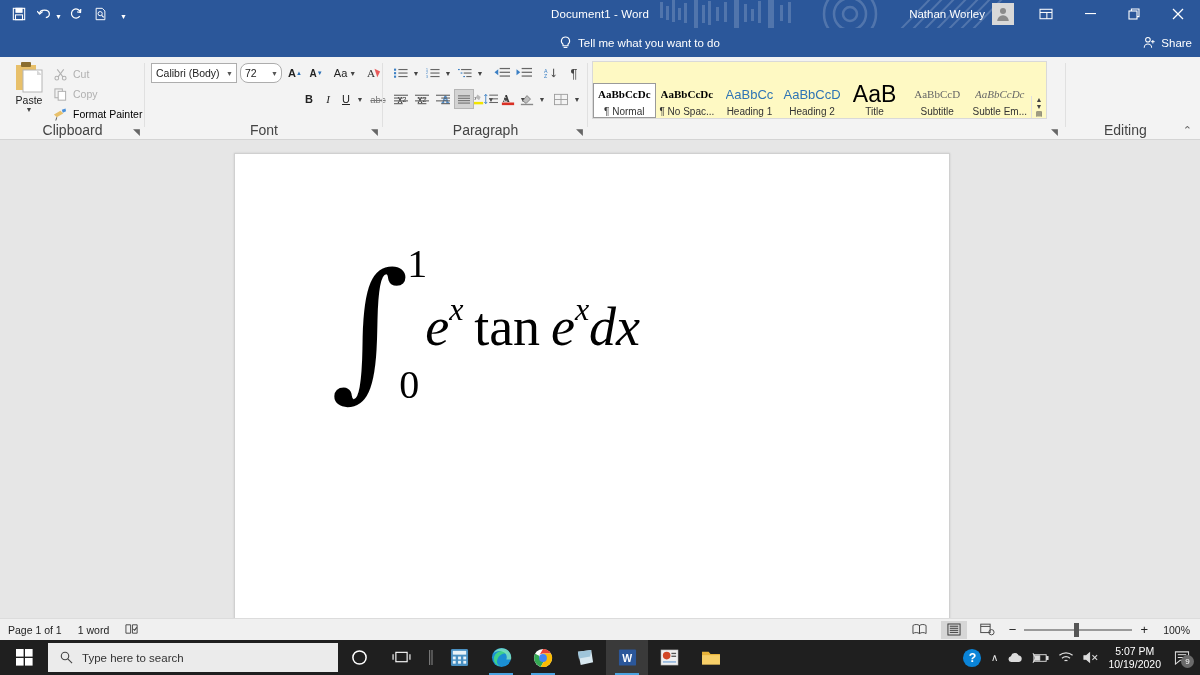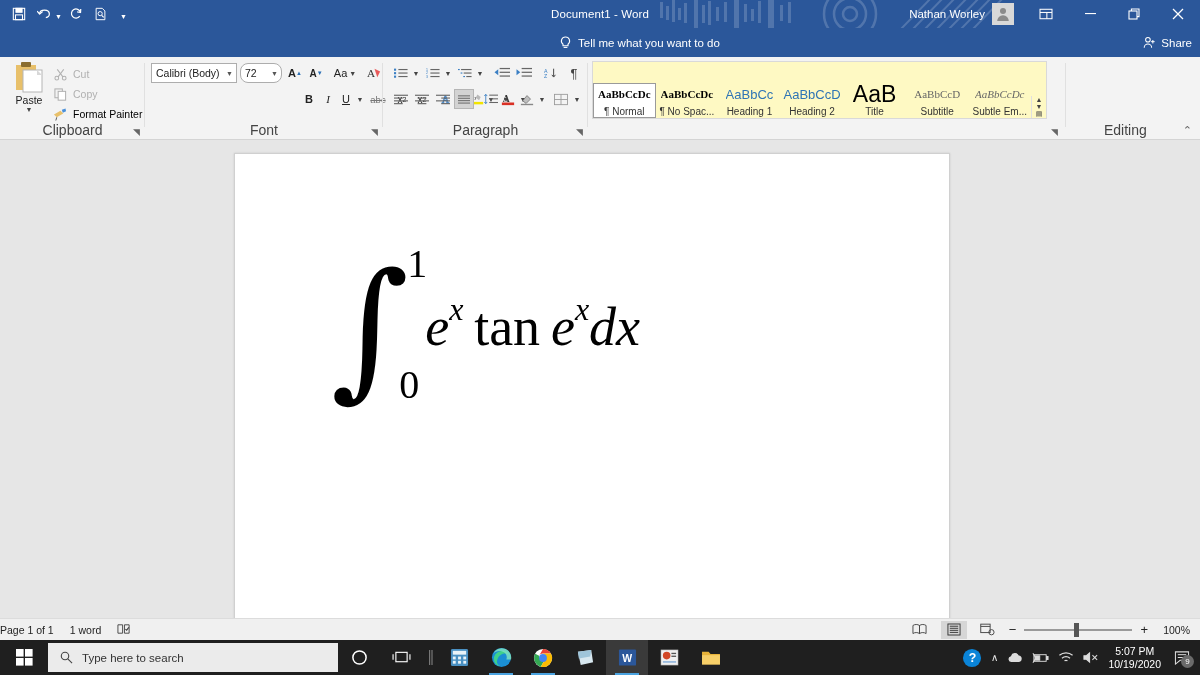--- a/index.html
+++ b/index.html
@@ -162,21 +162,21 @@
   .ital { font-style: italic; font-family: "Liberation Serif", serif; }
   .upr { font-style: normal; font-family: "Liberation Serif", serif; }
   .sup { font-size: 32px; font-style: italic; vertical-align: super; position: relative; top: -6px; }
 
   
   .statusbar {
     position: absolute; top: 618px; left: 0; width: 1200px; height: 22px;
     background: #f0f0f0; border-top: 1px solid #dcdcdc;
     display: flex; align-items: center; font-size: 10.5px; color: #222;
   }
-  .sb-left { display: flex; align-items: center; gap: 16px; }
+  .sb-left { display: flex; align-items: center; gap: 16px; padding-left: 8px; }
   .sb-right { margin-left: auto; display: flex; align-items: center; gap: 8px; padding-right: 10px; }
   .viewbtn {
     width: 26px; height: 18px; display: flex; align-items: center; justify-content: center;
   }
   .viewbtn.sel { background: #d6d6d6; }
   .zoomtrack {
     width: 108px; height: 2px; background: #9a9a9a; position: relative;
   }
   .zoomthumb {
     position: absolute; left: 50px; top: -6px; width: 5px; height: 14px; background: #555;

